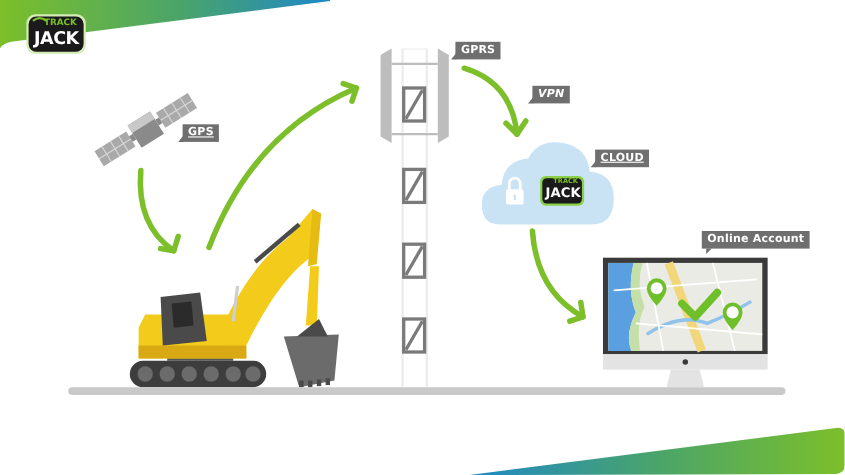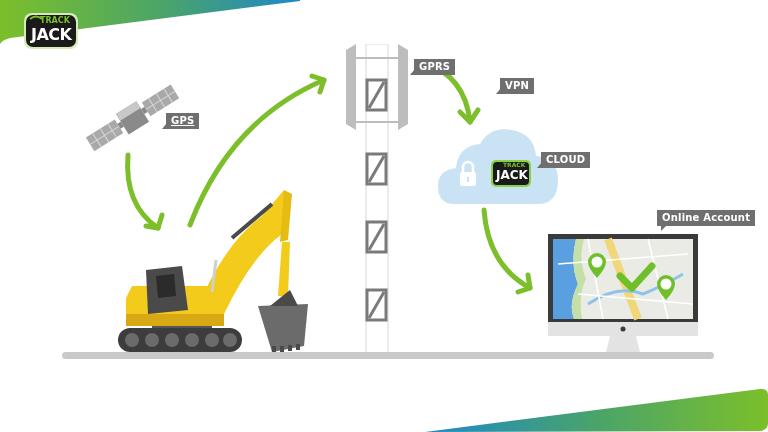--- a/index.html
+++ b/index.html
@@ -106,40 +106,40 @@
       <rect x="23" y="246" width="19" height="30"></rect>
     </g>
     <g stroke="#7a7a7a" stroke-width="3">
       <line x1="25" y1="64" x2="40" y2="38"></line>
       <line x1="25" y1="138" x2="40" y2="112"></line>
       <line x1="25" y1="206" x2="40" y2="180"></line>
       <line x1="25" y1="274" x2="40" y2="248"></line>
     </g>
   </svg>
 </div>
-<div class="label" style="left:414px;top:38px;margin-top:21px;">GPRS</div>
-<div class="label" style="left:500px;top:78px;">VPN</div>
+<div class="label" style="left:414px;top:38px;">GPRS</div>
+<div class="label" style="left:484px;top:78px;font-style:italic;">VPN</div>
 
 <div class="abs" style="left:438px;top:126px;width:122px;height:80px;">
   <svg width="122" height="80" viewBox="0 0 122 80">
     <path d="M16,78 Q0,78 0,60 Q0,44 18,42 Q20,20 42,18 Q52,0 74,4 Q96,8 98,30 Q120,32 120,54 Q120,78 100,78 Z" fill="#c9e3f4"></path>
     <rect x="22" y="46" width="16" height="14" rx="2" fill="#ffffff"></rect>
     <path d="M25,46 v-5 a5,5 0 0 1 10,0 v5" stroke="#ffffff" stroke-width="2.5" fill="none"></path>
     <rect x="29" y="51" width="2" height="5" fill="#c9e3f4"></rect>
   </svg>
   <div class="abs" style="left:52px;top:32px;width:42px;height:30px;">
     <svg width="42" height="30" viewBox="0 0 42 30">
       <rect x="1" y="2" width="40" height="27" rx="5" fill="#8bd04a"></rect>
       <rect x="3" y="4" width="36" height="23" rx="4" fill="#1a1a1a"></rect>
     </svg>
     <span class="abs" style="left:13px;top:3px;font-size:6px;font-weight:bold;color:#7cbf2a;">TRACK</span>
     <span class="abs" style="left:6px;top:10px;font-size:12px;font-weight:bold;color:#ffffff;">JACK</span>
   </div>
 </div>
-<div class="label" style="left:541px;top:152px;">CLOUD</div>
+<div class="label" style="left:541px;top:136px;text-decoration:underline;">CLOUD</div>
 
 <div class="abs" style="left:548px;top:234px;width:150px;height:122px;">
   <svg width="150" height="122" viewBox="0 0 150 122">
     <rect x="0" y="0" width="150" height="88" fill="#3a3a3a"></rect>
     <rect x="5" y="5" width="140" height="80" fill="#ebebe6"></rect>
     <path d="M5,5 H28 Q22,30 30,50 Q20,70 26,85 H5 Z" fill="#5aa0e0"></path>
     <path d="M28,5 Q22,30 30,50 Q20,70 26,85 H34 Q30,60 38,45 Q30,25 36,5 Z" fill="#c5dfa8"></path>
     <path d="M60,5 L90,85" stroke="#f1d77a" stroke-width="8"></path>
     <path d="M40,70 Q70,50 95,60 Q115,52 135,40" stroke="#8fc3ea" stroke-width="3" fill="none"></path>
     <g stroke="#ffffff" stroke-width="1.5" fill="none">
@@ -153,21 +153,21 @@
       <path d="M40,28 a9,9 0 1 1 18,0 q0,6 -9,16 q-9,-10 -9,-16 z" fill="#6fbf2a"></path>
       <circle cx="49" cy="28" r="5.5" fill="#ffffff"></circle>
       <path d="M109,50 a9,9 0 1 1 18,0 q0,6 -9,16 q-9,-10 -9,-16 z" fill="#6fbf2a"></path>
       <circle cx="118" cy="50" r="5.5" fill="#ffffff"></circle>
     </g>
     <rect x="0" y="88" width="150" height="14" fill="#e3e3e3"></rect>
     <circle cx="75" cy="95" r="2.5" fill="#3a3a3a"></circle>
     <polygon points="62,102 88,102 92,118 58,118" fill="#e3e3e3"></polygon>
   </svg>
 </div>
-<div class="label down" style="left:657px;top:210px;text-align:right;">Online Account</div>
+<div class="label down" style="left:638px;top:210px;text-align:right;">Online Account</div>
 
 <svg class="abs" style="left:112px;top:186px" width="200" height="170" viewBox="0 0 200 170">
 
   <rect x="6" y="142" width="124" height="24" rx="12" fill="#3d3d3d"></rect>
   <g fill="#6b6b6b">
     <circle cx="20" cy="154" r="7"></circle>
       <circle cx="40" cy="154" r="7"></circle>
       <circle cx="60" cy="154" r="7"></circle>
     <circle cx="80" cy="154" r="7"></circle>
       <circle cx="100" cy="154" r="7"></circle>

